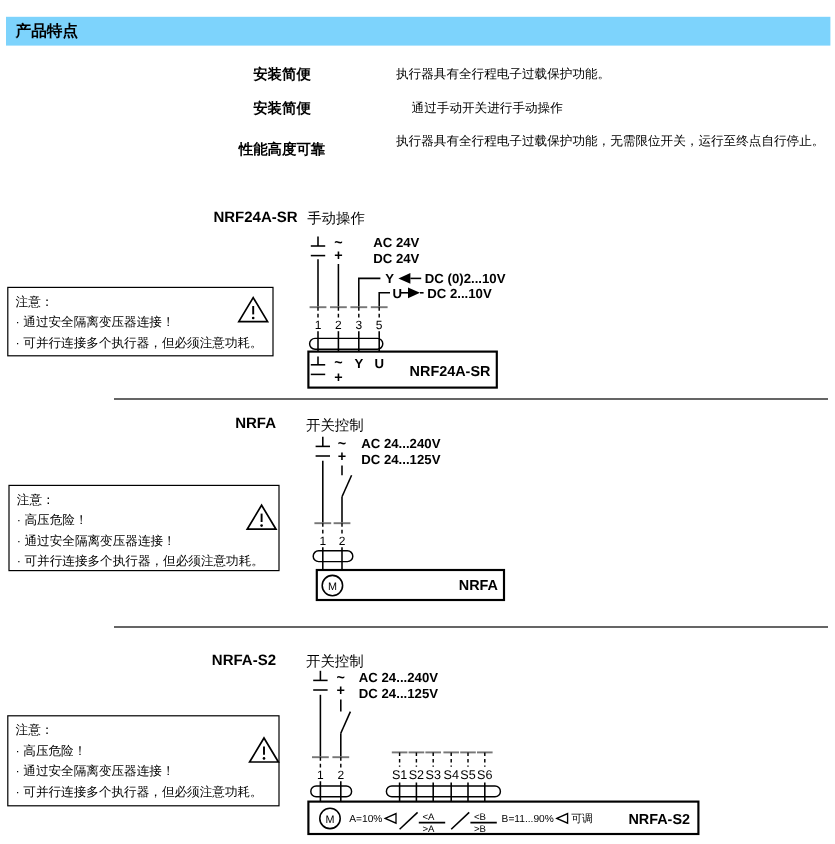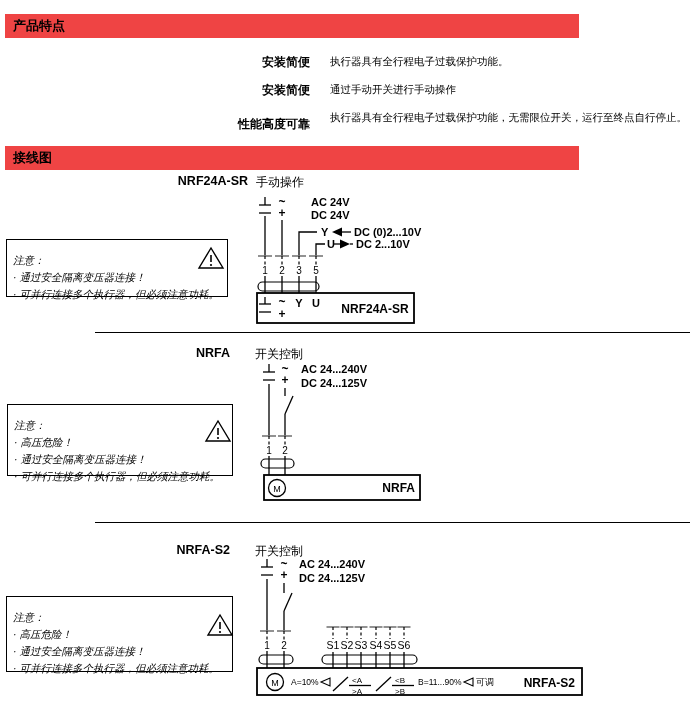--- a/index.html
+++ b/index.html
@@ -1,27 +1,27 @@
 <!DOCTYPE html>
 <html><head>
 <meta charset="utf-8">
 <style>
   html,body{margin:0;padding:0;background:#fff;}
   .page{position:relative;width:696px;height:703px;background:#fff;overflow:hidden;
         font-family:"Liberation Sans",sans-serif;color:#000;}
-  .section-bar{position:absolute;left:5px;width:574px;height:24px;background:#ef4444;
+  .section-bar{position:absolute;left:5px;width:687px;height:24px;background:#7dd3fc;
                font-size:13px;font-weight:bold;line-height:24px;padding-left:8px;box-sizing:border-box;}
-  .feat-label{position:absolute;left:160px;width:150px;text-align:right;
+  .feat-label{position:absolute;left:160px;width:150px;text-align:center;
               font-size:12px;font-weight:bold;white-space:nowrap;}
   .feat-desc{position:absolute;left:330px;font-size:10.5px;white-space:nowrap;}
   .model-label{position:absolute;text-align:right;font-size:12.5px;font-weight:bold;white-space:nowrap;}
   .ctrl-label{position:absolute;font-size:12px;white-space:nowrap;}
   .sep{position:absolute;left:95px;width:595px;height:0;border-top:1.5px solid #000;}
   .note-box{position:absolute;border:1.3px solid #000;box-sizing:border-box;background:#fff;
-            font-size:10.5px;line-height:17px;padding:12px 6px;font-style:italic;}
+            font-size:10.5px;line-height:17px;padding:4px 6px;}
   .note-title{font-weight:normal;}
   .note-item{white-space:nowrap;}
   .warn{position:absolute;}
   svg{position:absolute;overflow:visible;}
   svg text{font-family:"Liberation Sans",sans-serif;fill:#000;}
   .w{stroke:#000;stroke-width:1.3;fill:none;}
   .thk{stroke:#000;stroke-width:1.8;fill:#fff;}
   .caps{stroke:#000;stroke-width:1.2;fill:none;}
   .brk{stroke:#777;stroke-width:1.6;fill:none;}
   .dsh{stroke:#000;stroke-width:1.2;fill:none;stroke-dasharray:3 2.5;}
@@ -44,30 +44,27 @@
   <div class="section-bar" style="top:14px;">
     <span>产品特点</span>
   </div>
 
   <div>
     <div class="feat-label" style="top:54px;">安装简便</div>
     <div class="feat-desc" style="top:55px;">执行器具有全行程电子过载保护功能。</div>
   </div>
   <div>
     <div class="feat-label" style="top:82px;">安装简便</div>
-    <div class="feat-desc" style="top:83px;">通过手动开关进行手动操作</div>
+    <div class="feat-desc" style="top:83px;margin-left:13px;">通过手动开关进行手动操作</div>
   </div>
   <div>
     <div class="feat-label" style="top:116px;">性能高度可靠</div>
     <div class="feat-desc" style="top:111px;">执行器具有全行程电子过载保护功能，无需限位开关，运行至终点自行停止。</div>
   </div>
 
-  <div class="section-bar" style="top:146px;">
-    <span>接线图</span>
-  </div>
 
   <div class="model-label" style="left:95px;top:174px;width:153px;">NRF24A-SR</div>
   <div class="ctrl-label" style="left:256px;top:174px;">手动操作</div>
 
   <svg style="left:255px;top:192px;" width="230" height="133" viewBox="0 0 230 133">
 
     <g>
       <line class="w" x1="10" y1="5" x2="10" y2="13"></line>
       <line class="w" x1="4" y1="13" x2="16" y2="13"></line>
       <line class="w" x1="4" y1="21" x2="16" y2="21"></line>

